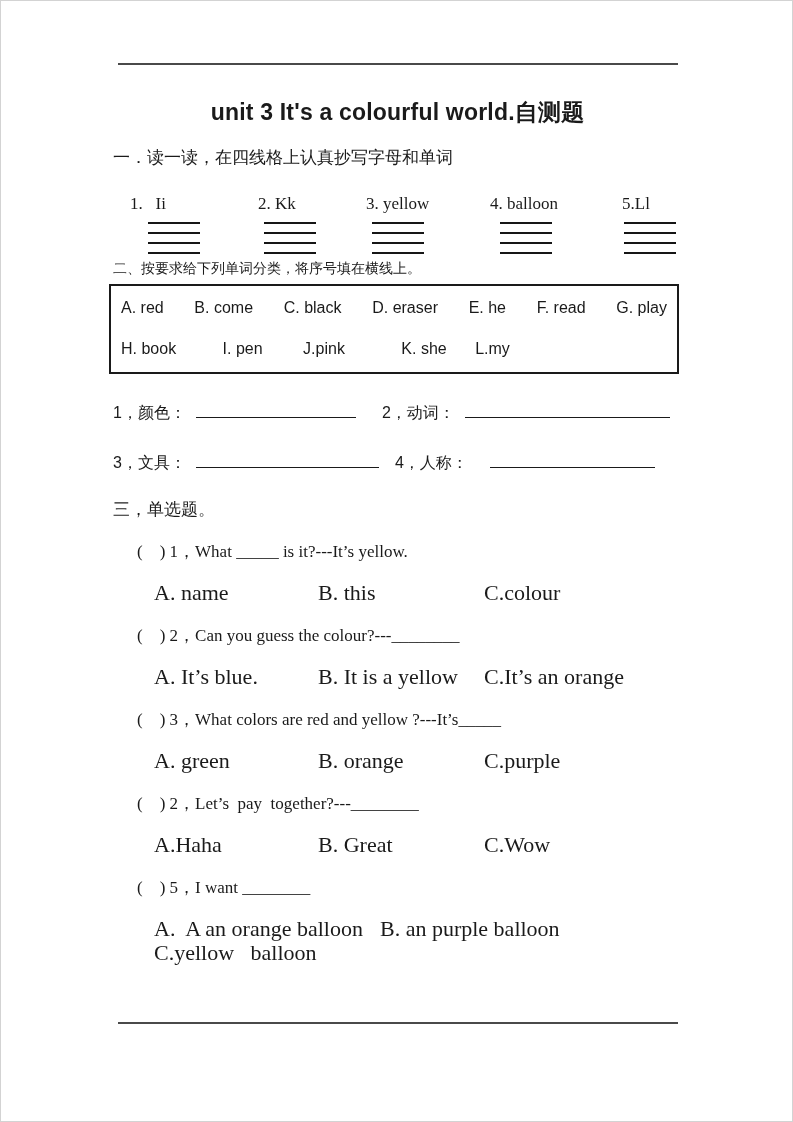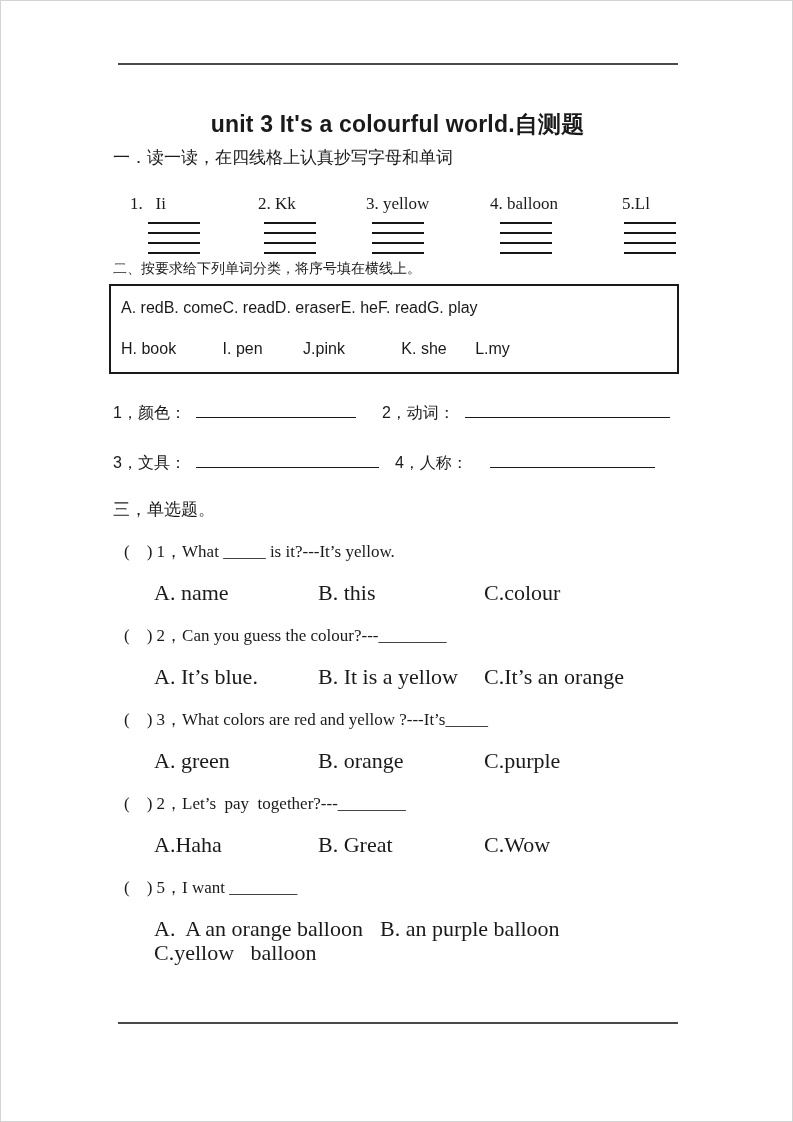--- a/index.html
+++ b/index.html
@@ -14,33 +14,33 @@
     font-family:"Liberation Serif", serif;
     overflow:hidden;
   }
   .rule {
     position:absolute; left:117px; width:560px; height:2px;
     background:#4a4a4a;
   }
   .rule.top { top:62px; }
   .rule.bottom { top:1021px; }
 
-  .content { position:absolute; top:0; left:0; width:793px; padding:12px 112px; }
+  .content { position:absolute; top:0; left:0; width:793px; padding:0 112px; }
 
   .title {
     margin-top:96px;
     text-align:center;
     font-family:"Liberation Sans", sans-serif;
     font-weight:bold;
     font-size:23px;
     line-height:30px;
     letter-spacing:0.2px;
     white-space:pre-wrap;
   }
-  .sec-heading { font-size:17px; line-height:22px; margin-top:8px; white-space:pre-wrap; }
+  .sec-heading { font-size:17px; line-height:22px; margin-top:20px; white-space:pre-wrap; }
   .sec-heading.small { font-size:14px; line-height:18px; margin-top:6px; }
 
   
   .copy-row { display:flex; margin-top:24px; margin-left:12px;justify-content:flex-end; }
   .copy-item { }
   .copy-item:nth-child(1){ width:128px; }
   .copy-item:nth-child(2){ width:108px; }
   .copy-item:nth-child(3){ width:124px; }
   .copy-item:nth-child(4){ width:132px; }
   .copy-item:nth-child(5){ width:60px; }
@@ -54,21 +54,21 @@
 
   
   .word-box {
     margin-top:6px; margin-left:-4px;
     width:570px;
     border:2px solid #1a1a1a;
     padding:13px 10px 14px 10px;
     font-family:"Liberation Sans", sans-serif;
     font-size:16px;
   }
-  .wb-row1 { display:flex; }
+  .wb-row1 { display:flex; justify-content:space-between; }
   .wb-row2 { margin-top:23px; }
   .wb-row2 .wb-word:nth-child(1){ margin-right:42px; }
   .wb-row2 .wb-word:nth-child(2){ margin-right:36px; }
   .wb-row2 .wb-word:nth-child(3){ margin-right:52px; }
   .wb-row2 .wb-word:nth-child(4){ margin-right:24px; }
   .wb-word { white-space:pre-wrap; }
 
   
   .cat-row { margin-top:29px; font-family:"Liberation Sans", sans-serif; font-size:16px; }
   .cat-label { white-space:pre-wrap; }
@@ -78,21 +78,21 @@
   .cat-row1 .sp { width:26px; }
   .cat-row2 .sp { width:16px; }
   .cat-row1 .b2 { width:205px; margin-left:10px; }
   .cat-row2 .b1 { width:183px; }
   .cat-row2 .b2 { width:165px; margin-left:22px; }
 
   
   .sec3-heading { margin-top:24px; font-size:17px; white-space:pre-wrap; }
   .question { margin-top:19px; }
   .question:first-of-type { margin-top:21px; }
-  .q-stem { font-size:17px; line-height:24px; margin-left:11px; white-space:pre-wrap; }
+  .q-stem { font-size:17px; line-height:24px; margin-left:24px; white-space:pre-wrap; }
   .q-opts { margin-top:17px; padding-left:41px; font-size:22px; line-height:24px; }
   .q-opts .opt { display:inline-block; white-space:pre-wrap; }
   .q-opts.cols .opt:nth-child(1){ width:164px; }
   .q-opts.cols .opt:nth-child(2){ width:166px; }
   .q-opts.flow .opt { margin-right:17px; }
   .q-opts.flow .opt:last-child { margin-right:0; }
 </style>
 </head>
 <body>
 
@@ -153,21 +153,21 @@
         </div>
       </div>
     </div>
 
     <div class="sec-heading small">二、按要求给下列单词分类，将序号填在横线上。</div>
 
     <div class="word-box">
       <div class="wb-row1">
         <span class="wb-word">A. red</span>
         <span class="wb-word">B. come</span>
-        <span class="wb-word">C. read</span>
+        <span class="wb-word">C. black</span>
         <span class="wb-word">D. eraser</span>
         <span class="wb-word">E. he</span>
         <span class="wb-word">F. read</span>
         <span class="wb-word">G. play</span>
       </div>
       <div class="wb-row2">
         <span class="wb-word">H. book</span>
         <span class="wb-word">I. pen</span>
         <span class="wb-word">J.pink</span>
         <span class="wb-word">K. she</span>

